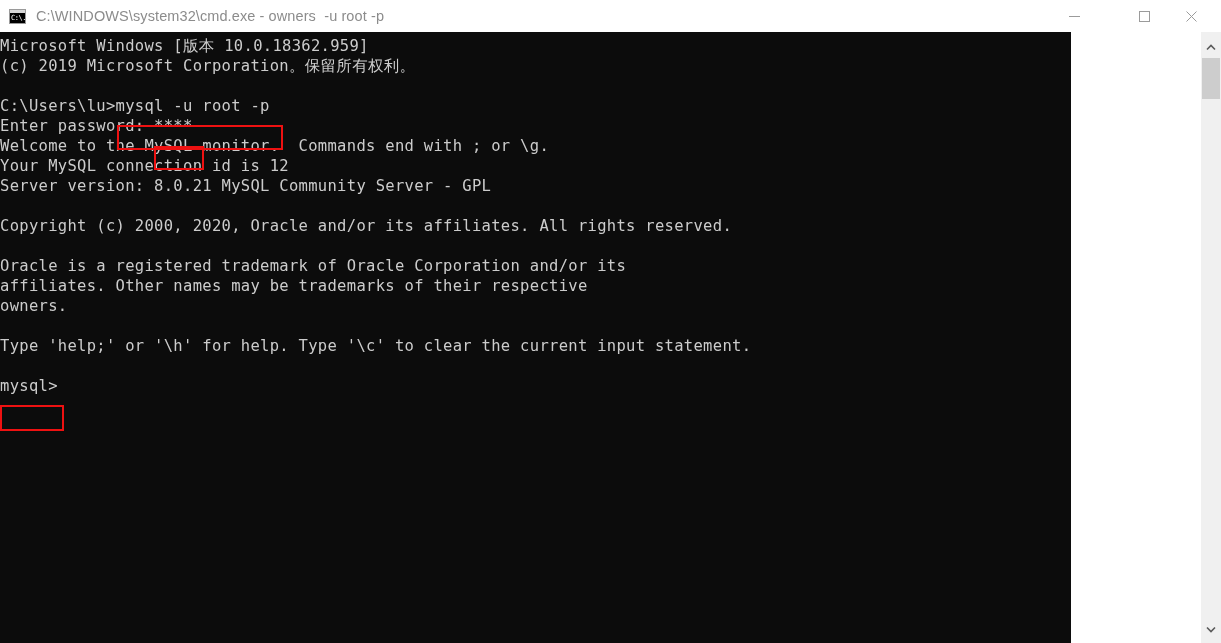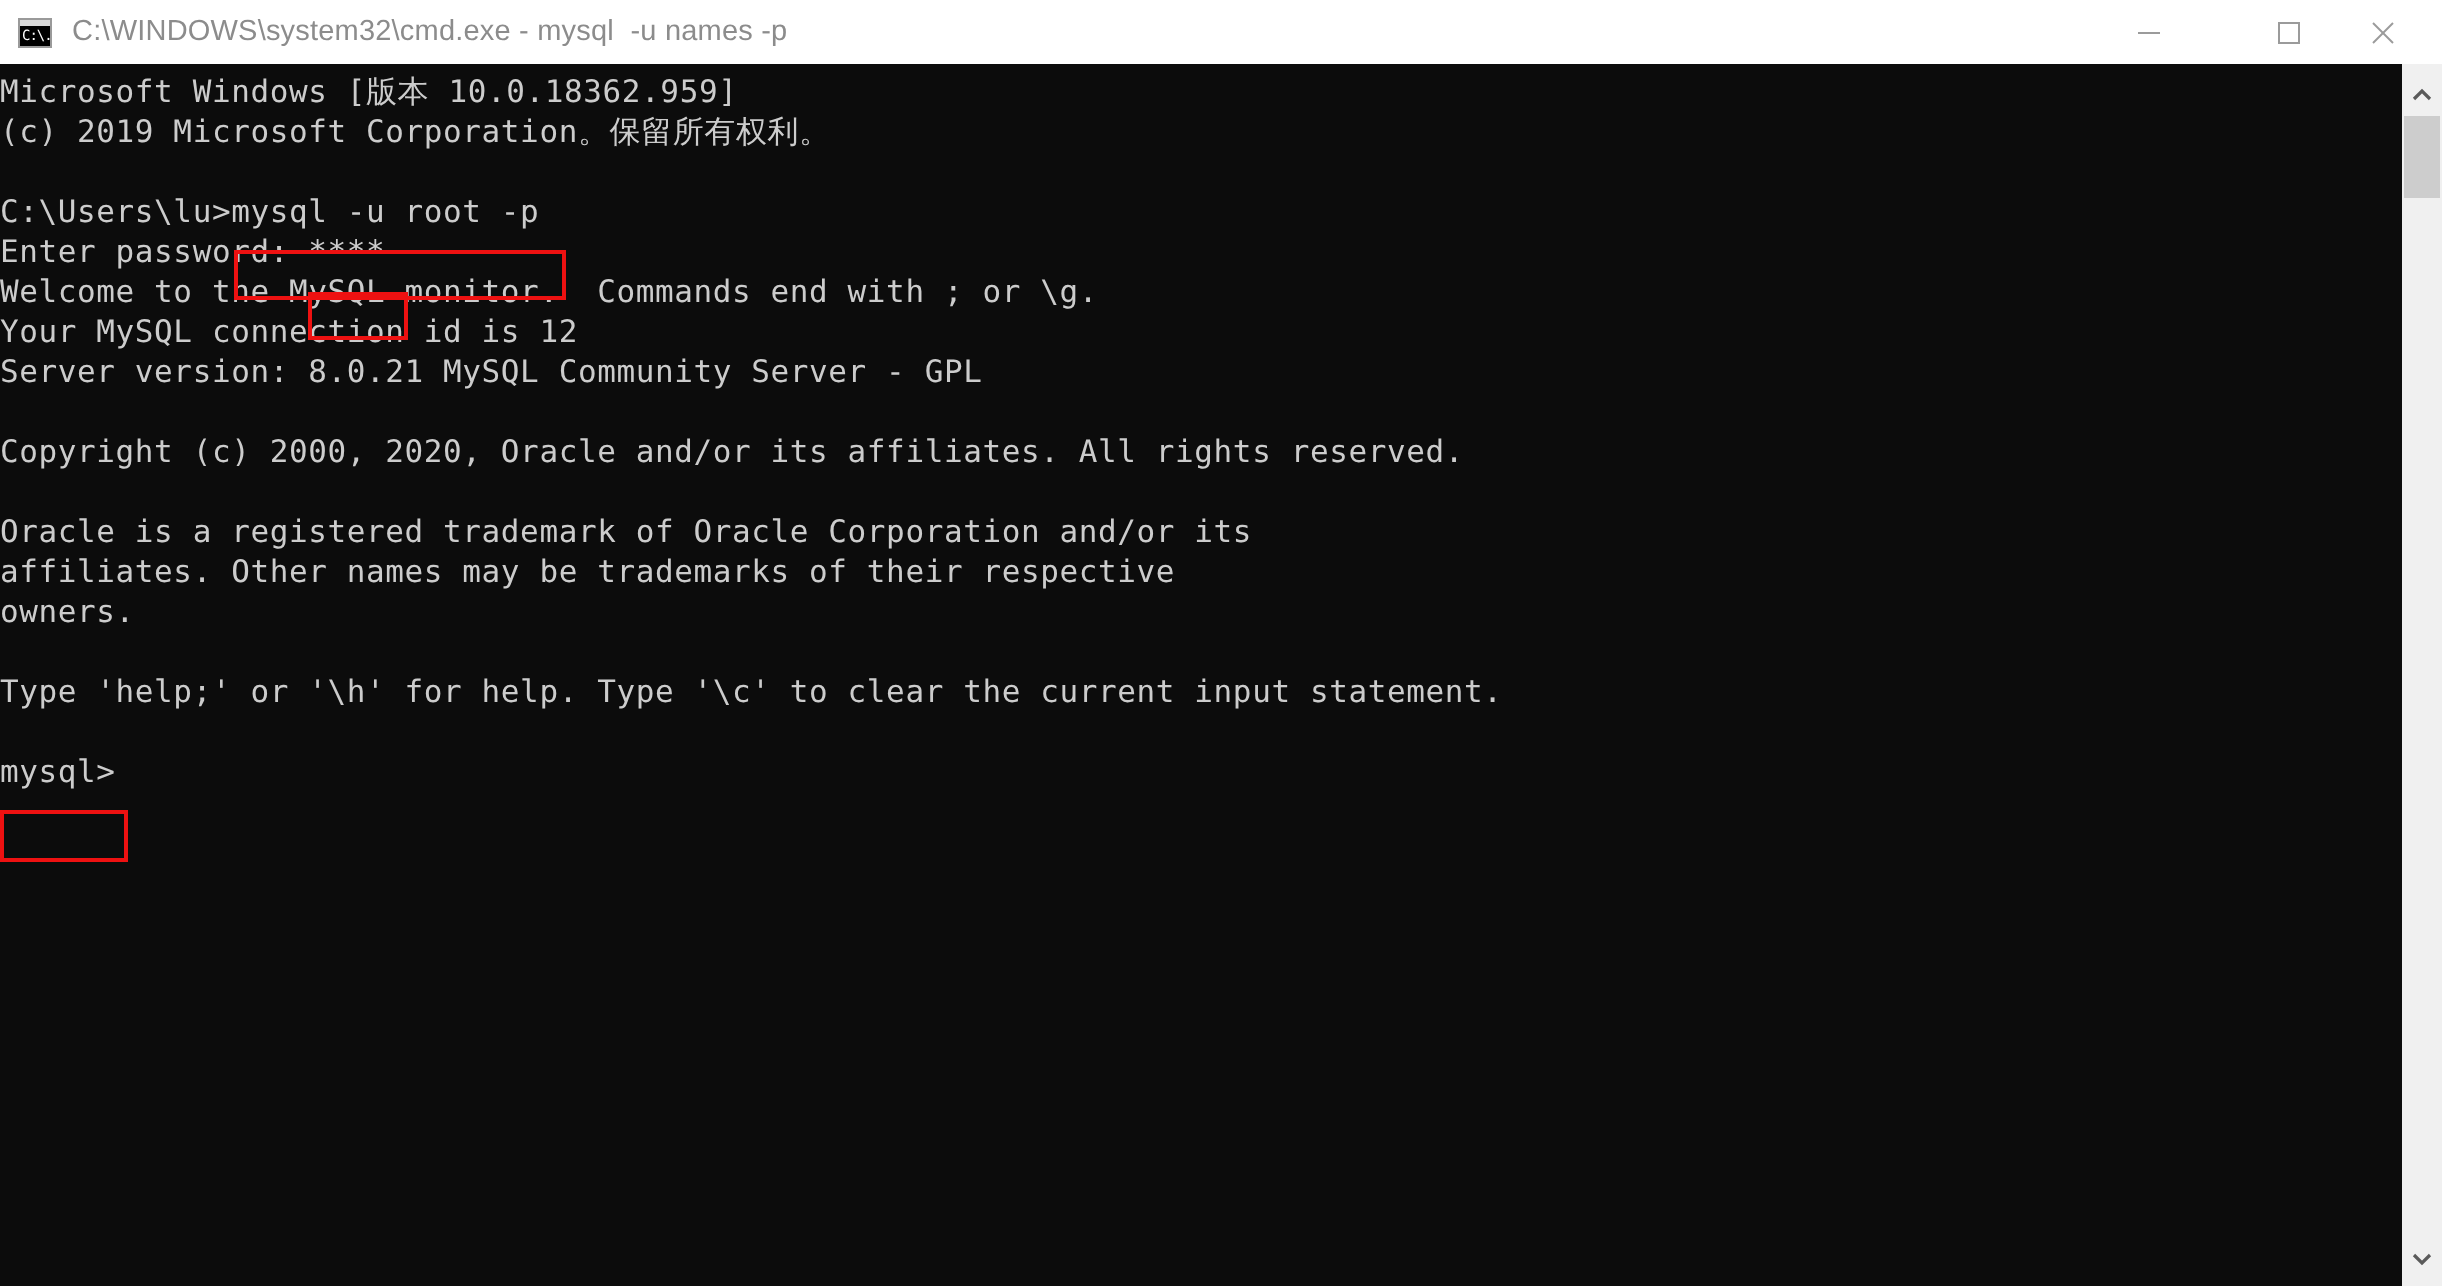--- a/index.html
+++ b/index.html
@@ -85,21 +85,21 @@
   #btn-maximize { left: 1121px; }
   #btn-close    { left: 1168px; }
 
   .win-btn svg { display: block; }
 
   
   #console {
     position: absolute;
     left: 0;
     top: 32px;
-    width: 1201px;
+    width: 1071px;
     height: 611px;
     background: #0c0c0c;
     overflow: hidden;
   }
   #console-text {
     position: absolute;
     left: 0;
     top: 4px;
     margin: 0;
     padding: 0;
@@ -154,21 +154,21 @@
 </head>
 <body>
 
 <div id="window">
 
   <div id="titlebar">
     <div id="app-icon">
       <div class="icon-bar"></div>
       <div class="icon-body">C:\.</div>
     </div>
-    <div id="title-text">C:\WINDOWS\system32\cmd.exe - mysql  -u names -p</div>
+    <div id="title-text">C:\WINDOWS\system32\cmd.exe - owners  -u root -p</div>
 
     <div class="win-btn" id="btn-minimize">
       <svg width="11" height="11" viewBox="0 0 11 11" aria-hidden="true">
         <line x1="0" y1="5.5" x2="11" y2="5.5" stroke="#9b9b9b" stroke-width="1"></line>
       </svg>
     </div>
     <div class="win-btn" id="btn-maximize">
       <svg width="11" height="11" viewBox="0 0 11 11" aria-hidden="true">
         <rect x="0.5" y="0.5" width="10" height="10" fill="none" stroke="#9b9b9b" stroke-width="1"></rect>
       </svg>

